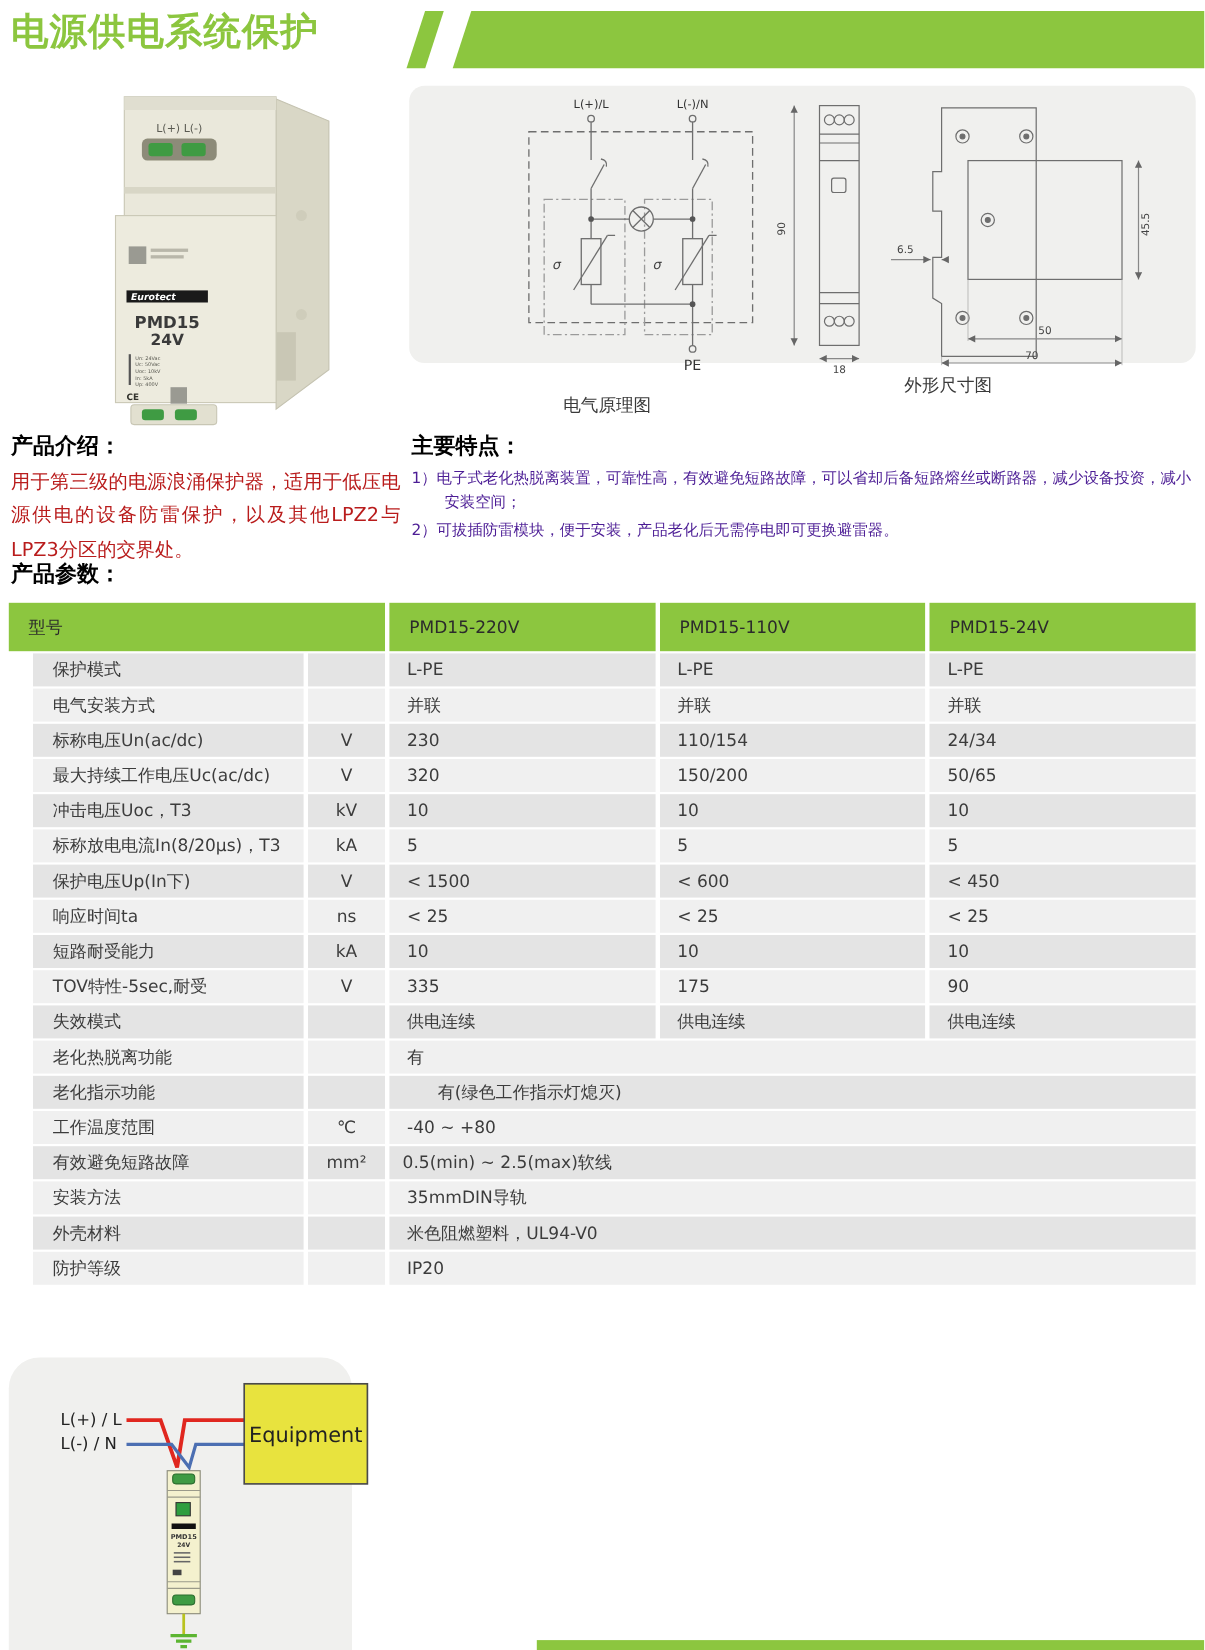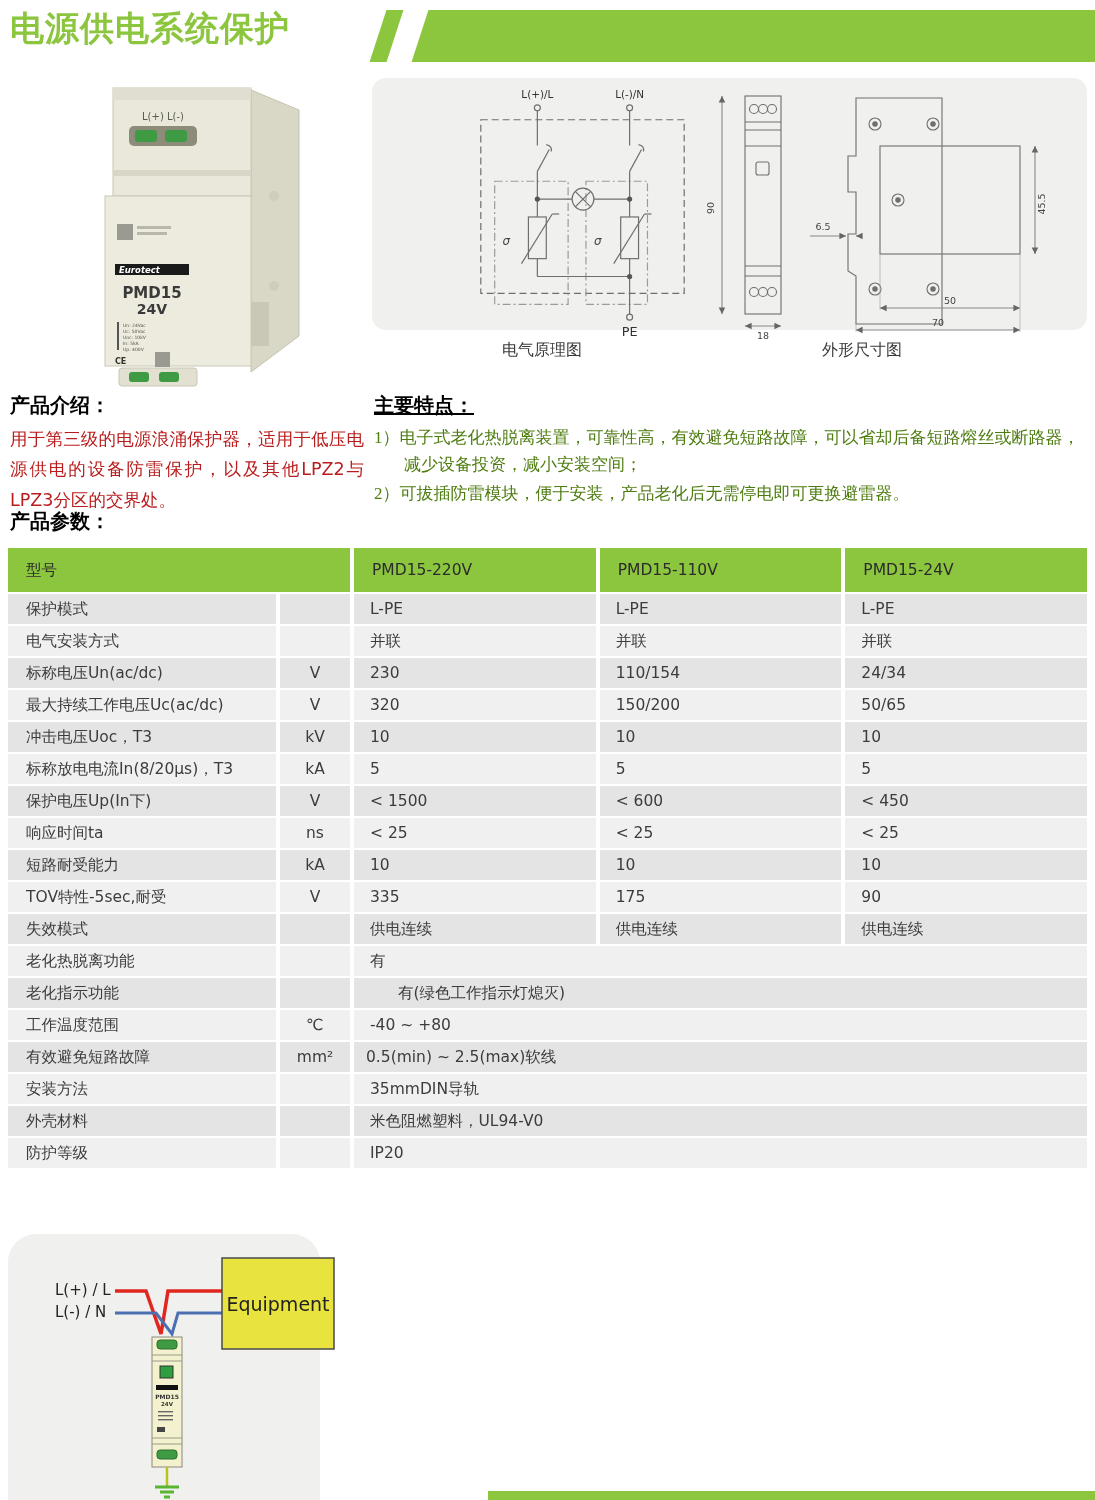--- a/index.html
+++ b/index.html
@@ -8,41 +8,41 @@
 
   
   .page-title{position:absolute;left:10px;top:6px;font-size:34px;font-weight:bold;color:#8cc63f;letter-spacing:1px;}
   .banner-slash{position:absolute;left:378px;top:10px;width:17px;height:52px;background:#8cc63f;transform:skewX(-18deg);}
   .banner-band{position:absolute;left:420px;top:10px;width:720px;height:52px;background:#8cc63f;transform:skewX(-18deg);}
 
   
   .panel{position:absolute;background:#f0f0ee;border-radius:14px;}
   #diagram-panel{left:372px;top:78px;width:715px;height:252px;}
   .diagram-caption{position:absolute;top:262px;width:150px;text-align:center;font-size:16px;color:#3a3a3a;}
-  #schematic-caption{left:95px;}
+  #schematic-caption{left:105px;margin-top:19px;}
   #outline-caption{left:415px;}
 
   
   #product-photo{position:absolute;left:55px;top:74px;width:290px;height:314px;}
 
   
   .sec-heading{position:absolute;font-size:20px;font-weight:bold;color:#000;}
   #intro-heading{left:10px;top:392px;}
-  #features-heading{left:374px;top:392px;text-decoration:underline;}
+  #features-heading{left:374px;top:392px;}
   #params-heading{left:10px;top:508px;}
   #intro-body{position:absolute;left:10px;top:424px;width:354px;font-size:17.5px;line-height:1.73;color:#b91c1c;text-align:justify;}
-  #features-list{position:absolute;left:374px;top:424px;width:714px;font-size:17px;line-height:1.6;color:#4d7c0f;font-family:Liberation Serif, serif;}
+  #features-list{position:absolute;left:374px;top:424px;width:714px;font-size:14px;line-height:1.6;color:#4c1d95;}
   .feature-item{padding-left:30px;text-indent:-30px;margin:0 0 2px 0;}
 
   
   #params-table{position:absolute;left:8px;top:548px;width:1079px;display:grid;
     grid-template-columns:268px 70px 1fr 1fr 1fr;column-gap:4px;row-gap:2px;background:#fff;}
   .tcell{display:flex;align-items:center;font-size:15.5px;color:#3c3c3c;}
   .hcell{background:#8cc63f;height:44px;color:#2b2b2b;padding-left:18px;}
-  .lcell{padding-left:18px;height:30px;}
+  .lcell{padding-left:18px;height:30px;margin-left:22px;}
   .ucell{justify-content:center;height:30px;}
   .vcell{padding-left:16px;height:30px;}
   .dark{background:#e4e4e4;}
   .light{background:#f0f0f0;}
 
   
   #app-panel{left:8px;top:1234px;width:312px;height:305px;border-radius:28px;}
   .wire-label{position:absolute;font-size:15px;color:#222;}
   #wire-label-top{left:47px;top:47px;}
   #wire-label-bottom{left:47px;top:69px;}

